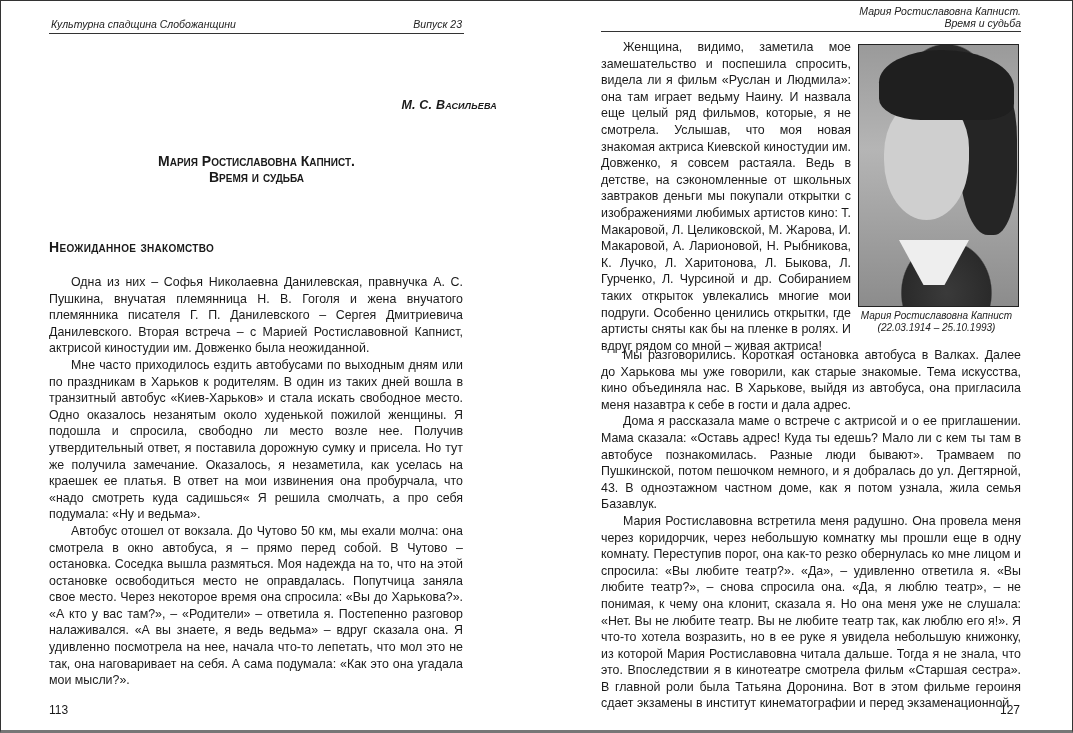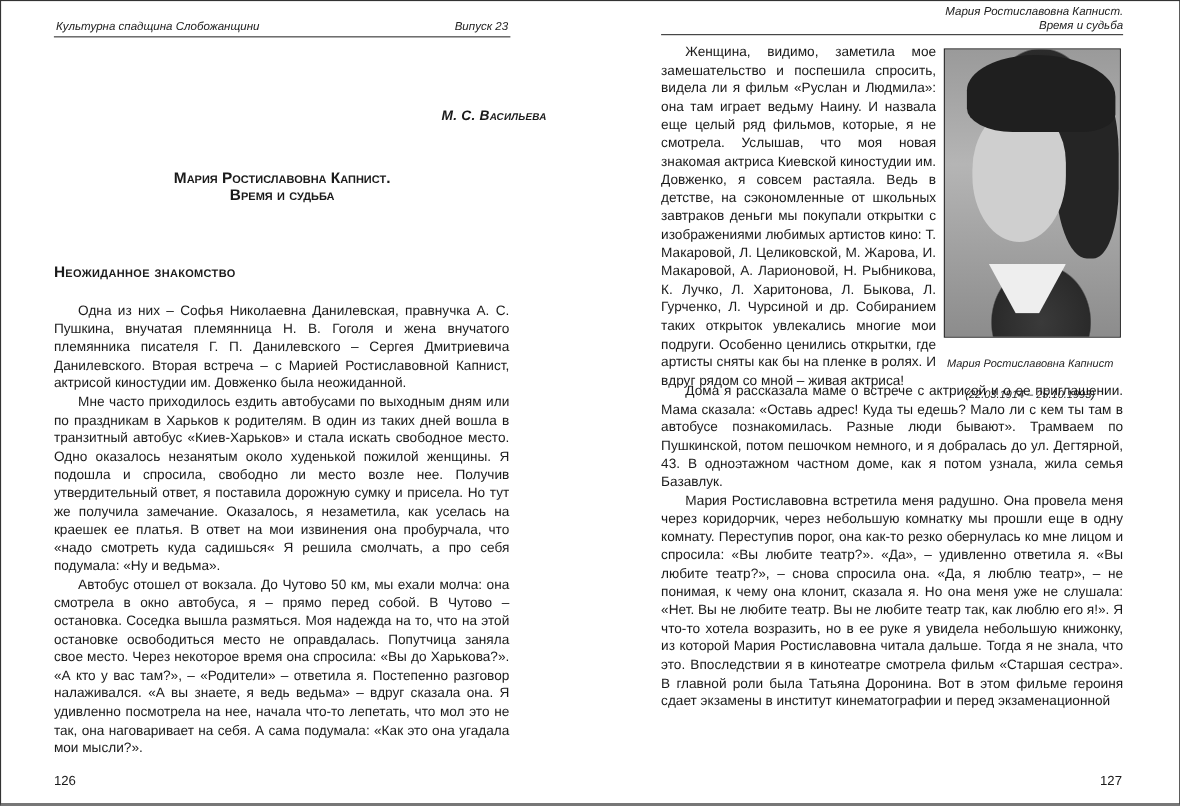--- a/index.html
+++ b/index.html
@@ -70,21 +70,21 @@
     background: #cfcfcf; border-radius: 45% 40% 50% 50%;
   }
   .photo .hair-right {
     position: absolute; left: 100px; top: 30px; width: 58px; height: 160px;
     background: #252525; border-radius: 30% 40% 40% 50%;
   }
   .caption {
     position: absolute; left: 318px; width: 165px; top: 309px; text-align: right;
     font-style: italic; font-size: 10px; line-height: 12px; color: #222;
   }
-  .caption div { text-align: center; margin-top: 16px; }
+  .caption div { text-align: center; }
   .page-number { position: absolute; font-size: 12px; top: 702px; }
   .left .page-number { left: 48px; }
   .right .page-number { right: 52px; margin-left: 16px; }
 </style>
 </head>
 <body>
 
 <div class="spread">
 
   <div class="page left">
@@ -101,21 +101,21 @@
     </div>
 
     <div class="section-head">Неожиданное знакомство</div>
 
     <div class="body-text">
       <p class="indent">Одна из них – Софья Николаевна Данилевская, правнучка А. С. Пушкина, внучатая племянница Н. В. Гоголя и жена внучатого племянника писателя Г. П. Данилевского – Сергея Дмитриевича Данилевского. Вторая встреча – с Марией Ростиславовной Капнист, актрисой киностудии им. Довженко была неожиданной.</p>
       <p class="indent">Мне часто приходилось ездить автобусами по выходным дням или по праздникам в Харьков к родителям. В один из таких дней вошла в транзитный автобус «Киев-Харьков» и стала искать свободное место. Одно оказалось незанятым около худенькой пожилой женщины. Я подошла и спросила, свободно ли место возле нее. Получив утвердительный ответ, я поставила дорожную сумку и присела. Но тут же получила замечание. Оказалось, я незаметила, как уселась на краешек ее платья. В ответ на мои извинения она пробурчала, что «надо смотреть куда садишься« Я решила смолчать, а про себя подумала: «Ну и ведьма».</p>
       <p class="indent">Автобус отошел от вокзала. До Чутово 50 км, мы ехали молча: она смотрела в окно автобуса, я – прямо перед собой. В Чутово – остановка. Соседка вышла размяться. Моя надежда на то, что на этой остановке освободиться место не оправдалась. Попутчица заняла свое место. Через некоторое время она спросила: «Вы до Харькова?». «А кто у вас там?», – «Родители» – ответила я. Постепенно разговор налаживался. «А вы знаете, я ведь ведьма» – вдруг сказала она. Я удивленно посмотрела на нее, начала что-то лепетать, что мол это не так, она наговаривает на себя. А сама подумала: «Как это она угадала мои мысли?».</p>
     </div>
 
-    <div class="page-number">126</div>
+    <div class="page-number">113</div>
   </div>
 
   <div class="page right">
     <div class="running-head">
       <div>Мария Ростиславовна Капнист.</div>
       <div>Время и судьба</div>
     </div>
 
     <div class="body-text top">
       <p class="indent">Женщина, видимо, заметила мое замешательство и поспешила спросить, видела ли я фильм «Руслан и Людмила»: она там играет ведьму Наину. И назвала еще целый ряд фильмов, которые, я не смотрела. Услышав, что моя новая знакомая актриса Киевской киностудии им. Довженко, я совсем растаяла. Ведь в детстве, на сэкономленные от школьных завтраков деньги мы покупали открытки с изображениями любимых артистов кино: Т. Макаровой, Л. Целиковской, М. Жарова, И. Макаровой, А. Ларионовой, Н. Рыбникова, К. Лучко, Л. Харитонова, Л. Быкова, Л. Гурченко, Л. Чурсиной и др. Собиранием таких открыток увлекались многие мои подруги. Особенно ценились открытки, где артисты сняты как бы на пленке в ролях. И вдруг рядом со мной – живая актриса!</p>
@@ -127,20 +127,21 @@
       <div class="hair"></div>
       <div class="collar"></div>
     </div>
 
     <div class="caption">
       <div>Мария Ростиславовна Капнист</div>
       <div>(22.03.1914 – 25.10.1993)</div>
     </div>
 
     <div class="body-text bottom">
+      <p class="indent">Мы разговорились. Короткая остановка автобуса в Валках. Далее до Харькова мы уже говорили, как старые знакомые. Тема искусства, кино объединяла нас. В Харькове, выйдя из автобуса, она пригласила меня назавтра к себе в гости и дала адрес.</p>
       <p class="indent">Дома я рассказала маме о встрече с актрисой и о ее приглашении. Мама сказала: «Оставь адрес! Куда ты едешь? Мало ли с кем ты там в автобусе познакомилась. Разные люди бывают». Трамваем по Пушкинской, потом пешочком немного, и я добралась до ул. Дегтярной, 43. В одноэтажном частном доме, как я потом узнала, жила семья Базавлук.</p>
       <p class="indent">Мария Ростиславовна встретила меня радушно. Она провела меня через коридорчик, через небольшую комнатку мы прошли еще в одну комнату. Переступив порог, она как-то резко обернулась ко мне лицом и спросила: «Вы любите театр?». «Да», – удивленно ответила я. «Вы любите театр?», – снова спросила она. «Да, я люблю театр», – не понимая, к чему она клонит, сказала я. Но она меня уже не слушала: «Нет. Вы не любите театр. Вы не любите театр так, как люблю его я!». Я что-то хотела возразить, но в ее руке я увидела небольшую книжонку, из которой Мария Ростиславовна читала дальше. Тогда я не знала, что это. Впоследствии я в кинотеатре смотрела фильм «Старшая сестра». В главной роли была Татьяна Доронина. Вот в этом фильме героиня сдает экзамены в институт кинематографии и перед экзаменационной</p>
     </div>
 
     <div class="page-number">127</div>
   </div>
 
 </div>
 
 </body></html>

